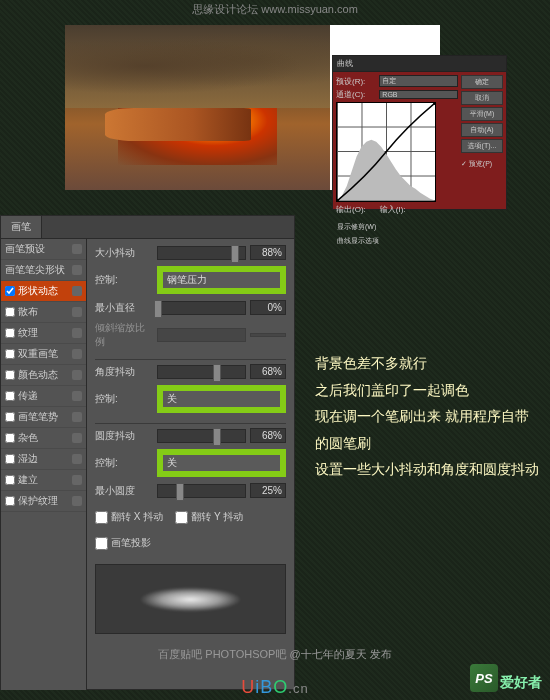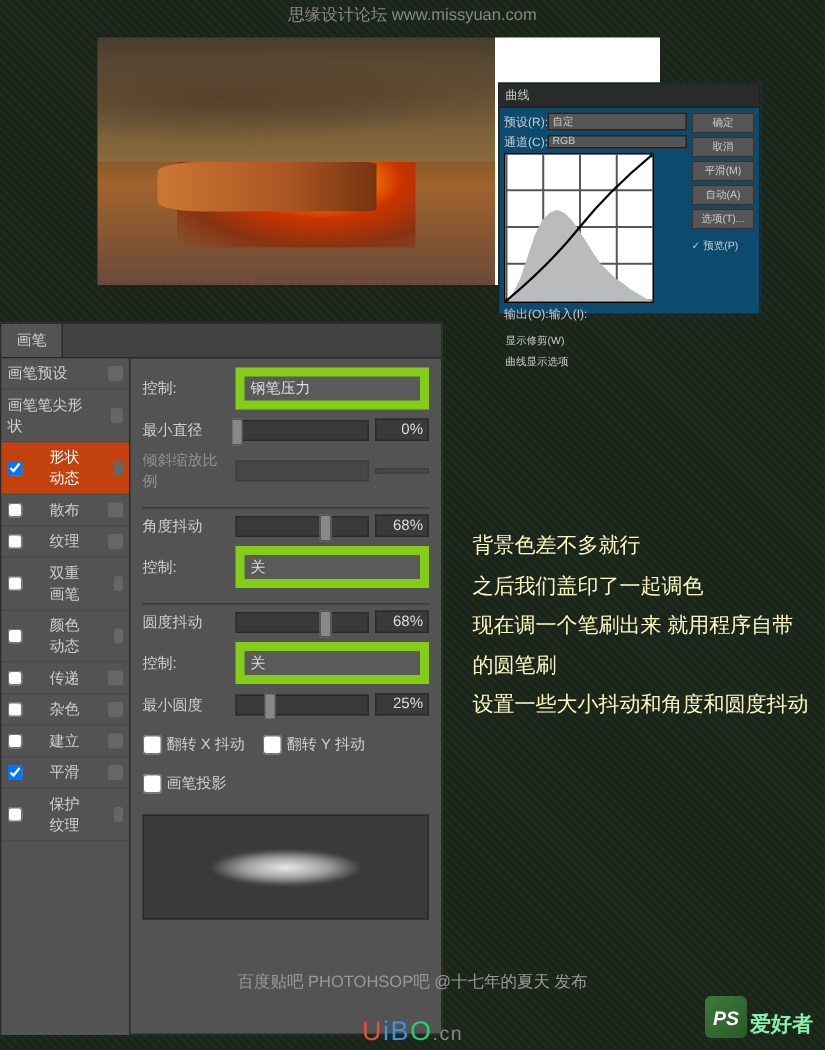--- a/index.html
+++ b/index.html
@@ -4,39 +4,39 @@
 <style>
 *{margin:0;padding:0;box-sizing:border-box;font-family:"Microsoft YaHei",sans-serif}
 body{width:550px;height:700px;background:#1a2419;background-image:repeating-linear-gradient(45deg,#1a2419 0,#1a2419 2px,#1e2a1d 2px,#1e2a1d 4px);position:relative;overflow:hidden}
 .watermark-top{position:absolute;top:2px;left:50%;transform:translateX(-50%);color:#888;font-size:11px;text-align:right;z-index:5}
 .heli-img{position:absolute;top:25px;left:65px;width:265px;height:165px;background:linear-gradient(180deg,#3d3228 0%,#6b4a2a 30%,#8b5a2b 50%,#a0632c 60%,#6b4a3a 100%);overflow:hidden}
 .heli-img::before{content:"";position:absolute;top:40%;left:20%;width:60%;height:45%;background:radial-gradient(ellipse at 60% 40%,#ffee33 0%,#ff8800 20%,#cc3300 40%,#883311 70%,transparent 100%)}
 .heli-img::after{content:"";position:absolute;top:50%;left:15%;width:55%;height:20%;background:linear-gradient(90deg,#cc7733,#aa5522 60%,#773311);border-radius:20% 5% 5% 20%}
 .heli-sky{position:absolute;top:0;left:0;width:100%;height:50%;background:linear-gradient(180deg,#4a3d2f 0%,#6b5538 50%,#8b6a3d 100%)}
 .heli-clouds{position:absolute;top:5%;width:100%;height:40%;background:radial-gradient(ellipse at 30% 50%,rgba(80,60,40,.8) 0%,transparent 60%),radial-gradient(ellipse at 70% 40%,rgba(90,70,45,.7) 0%,transparent 50%)}
 .white-edge{position:absolute;top:25px;left:330px;width:110px;height:165px;background:#fff}
-.curves-panel{position:absolute;top:55px;left:332px;width:175px;height:155px;background:#0c4a6e;border:1px solid #222;font-size:8px;color:#ccc}
+.curves-panel{position:absolute;top:55px;left:332px;width:175px;height:155px;background:#7f1d1d;border:1px solid #222;font-size:8px;color:#ccc}
 .curves-hdr{background:#2a2a2a;padding:2px 4px;font-size:8px;border-bottom:1px solid #222}
 .curves-body{display:flex;padding:3px}
 .curves-left{flex:1}
-.curves-row{display:flex;gap:0;align-items:center;margin-bottom:2px}
+.curves-row{display:flex;gap:14px;align-items:center;margin-bottom:2px}
 .curves-select{background:#555;border:1px solid #222;color:#ccc;font-size:7px;padding:0 2px;flex:1}
 .curves-graph{width:100px;height:100px;background:#fff;border:1px solid #000;position:relative;margin:2px 0}
 .curves-graph::before{content:"";position:absolute;inset:0;background:linear-gradient(0deg,#555 1px,transparent 1px),linear-gradient(90deg,#555 1px,transparent 1px);background-size:25% 25%}
 .curves-diag{position:absolute;top:0;left:0;width:100%;height:100%}
 .curves-hist{position:absolute;bottom:0;left:0;width:100%;height:70%}
 .curves-right{width:45px;display:flex;flex-direction:column;gap:2px;padding-left:3px}
 .curves-btn{background:#555;border:1px solid #333;font-size:7px;padding:1px 2px;text-align:center;color:#ccc}
 .curves-footer{padding:2px 4px;font-size:7px;display:flex;gap:4px}
 .brush-panel{position:absolute;top:215px;left:0;width:295px;height:475px;background:#535353;border:1px solid #2a2a2a;font-size:11px;color:#d0d0d0}
 .bp-tabs{display:flex;background:#424242;border-bottom:1px solid #2a2a2a}
 .bp-tab{padding:4px 10px;font-size:10px;background:#535353;border-right:1px solid #2a2a2a}
 .bp-body{display:flex;height:calc(100% - 22px)}
 .bp-left{width:86px;background:#535353;border-right:1px solid #2a2a2a}
-.bp-li{display:flex;align-items:center;padding:3px 4px;font-size:10px;gap:18px;border-bottom:1px solid #4a4a4a}
+.bp-li{display:flex;align-items:center;padding:3px 4px;font-size:10px;gap:3px;border-bottom:1px solid #4a4a4a}
 .bp-li.sel{background:#c2410c;color:#fff}
 .bp-li input[type=checkbox]{width:10px;height:10px}
 .bp-lock{width:10px;height:10px;margin-left:auto;background:#666;border-radius:2px}
 .bp-right{flex:1;padding:6px 8px;display:flex;flex-direction:column}
 .bp-row{display:flex;align-items:center;margin-bottom:6px;gap:4px}
 .bp-label{width:58px;font-size:10px;text-align:left}
 .bp-slider{flex:1;height:14px;position:relative;background:#3a3a3a;border:1px solid #2a2a2a}
 .bp-slider-thumb{position:absolute;top:-2px;width:8px;height:18px;background:#888;border:1px solid #555;transform:translateX(-50%)}
 .bp-val{width:36px;background:#3a3a3a;border:1px solid #2a2a2a;color:#ddd;font-size:10px;padding:1px 3px;text-align:right}
 .bp-select{background:#5a5a5a;border:6px solid #84cc16;color:#ddd;font-size:10px;padding:1px 4px;flex:1}
@@ -150,40 +150,52 @@
           <span>颜色动态</span>
           <span class="bp-lock"></span>
         </div>
         <div class="bp-li">
           <input type="checkbox" style="">
           <span>传递</span>
           <span class="bp-lock"></span>
         </div>
         <div class="bp-li">
           <input type="checkbox" style="">
+          <span>画笔笔势</span>
+          <span class="bp-lock"></span>
+        </div>
+        <div class="bp-li">
+          <input type="checkbox" style="">
           <span>杂色</span>
           <span class="bp-lock"></span>
         </div>
         <div class="bp-li">
           <input type="checkbox" style="">
+          <span>湿边</span>
+          <span class="bp-lock"></span>
+        </div>
+        <div class="bp-li">
+          <input type="checkbox" style="">
           <span>建立</span>
           <span class="bp-lock"></span>
         </div>
         <div class="bp-li">
-          <input type="checkbox" checked="" style="">
-          <span>平滑</span>
-          <span class="bp-lock"></span>
-        </div>
-        <div class="bp-li">
           <input type="checkbox" style="">
           <span>保护纹理</span>
           <span class="bp-lock"></span>
         </div>
       </div>
     <div class="bp-right">
+      <div class="bp-row">
+        <span class="bp-label">大小抖动</span>
+        <div class="bp-slider">
+            <div class="bp-slider-thumb" style="left:88%"></div>
+          </div>
+        <span class="bp-val">88%</span>
+      </div>
       <div class="bp-row">
         <span class="bp-label">控制:</span>
         <span class="bp-select">钢笔压力</span>
       </div>
       <div class="bp-row">
         <span class="bp-label">最小直径</span>
         <div class="bp-slider">
             <div class="bp-slider-thumb" style="left:0%"></div>
           </div>
         <span class="bp-val">0%</span>

